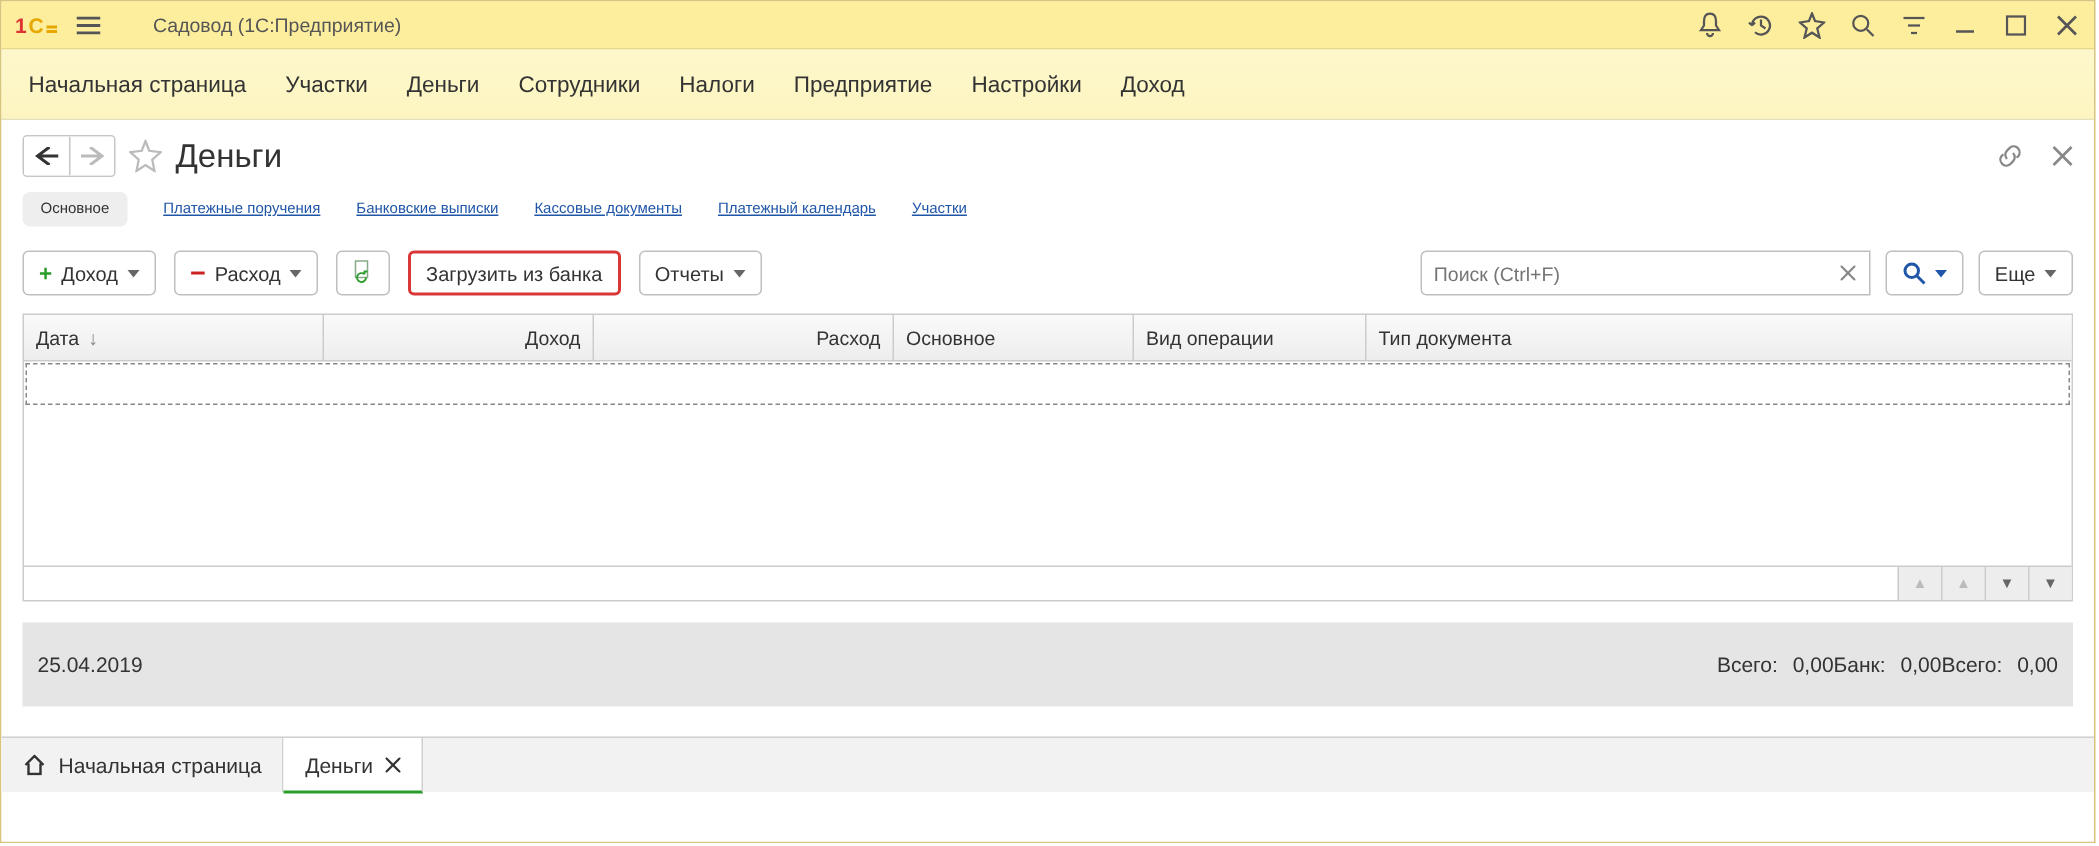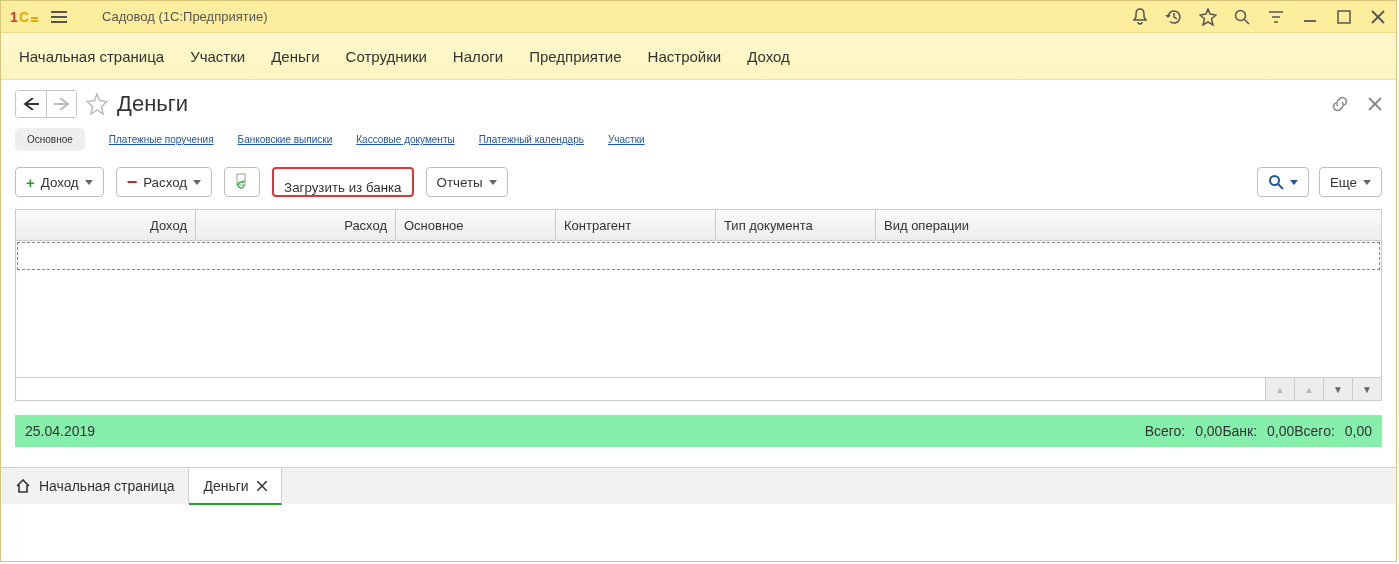--- a/index.html
+++ b/index.html
@@ -166,21 +166,21 @@
   .btn.iconbtn { padding: 0 8px; }
   .btn .plus { color: #2a9c2a; font-weight: bold; font-size: 15px; }
   .btn .minus { color: #cc2222; font-weight: bold; font-size: 18px; line-height: 0; }
   .caret {
     width: 0; height: 0;
     border-left: 4px solid transparent;
     border-right: 4px solid transparent;
     border-top: 5px solid #666;
   }
   .caret-blue { border-top-color: #2056a8; }
-  .btn.highlight { border: 2.5px solid #d93838; align-items: flex-end; }
+  .btn.highlight { border: 2.5px solid #d93838; }
   .searchbox {
     margin-left: auto;
     display: flex;
     align-items: center;
   }
   .search-input {
     border: 1px solid #bfbfbf;
     border-radius: 4px 0 0 4px;
     height: 30px;
     box-sizing: border-box;
@@ -254,25 +254,25 @@
     width: 28px; height: 22px;
     background: #ededed;
     border-left: 1px solid #ccc;
     display:flex; align-items:center; justify-content:center;
     color:#666; cursor:pointer;
     font-size: 10px;
   }
   .scrollbtn.muted { color: #bbb; }
   .statusbar {
     margin: 14px 14px 0 14px;
-    background: #86efac;
+    background: #e5e5e5;
     height: 32px;
     display: flex;
     align-items: center;
-    padding: 0 10px;
+    padding: 12px 10px;
     color: #333;
     font-size: 14px;
   }
   .statusbar .sb-date { flex: 0 0 auto; }
   .statusbar .sb-spacer { flex: 1; }
   .statusbar .sb-item { }
   .statusbar .sb-item .lbl { margin-right: 6px; }
   .tabsbar {
     margin-top: 20px;
     border-top: 1px solid #d0d0d0;
@@ -448,53 +448,63 @@
       </button>
       <button class="btn highlight">
         <span>Загрузить из банка</span>
       </button>
       <button class="btn">
         <span>Отчеты</span>
         <span class="caret"></span>
       </button>
 
       <div class="searchbox">
+        <div class="search-wrap">
+          <input class="search-input" placeholder="Поиск (Ctrl+F)" style="">
+          <div class="search-x">
+            <svg width="10" height="10">
+                <line x1="0" y1="0" x2="10" y2="10" stroke="#888" stroke-width="1.5"></line>
+                <line x1="10" y1="0" x2="0" y2="10" stroke="#888" stroke-width="1.5"></line>
+              </svg>
+          </div>
+        </div>
         <button class="btn searchgo">
           <svg width="16" height="16" viewBox="0 0 16 16">
               <circle cx="6.5" cy="6.5" r="4.5" fill="none" stroke="#2056a8" stroke-width="2"></circle>
               <line x1="10" y1="10" x2="15" y2="15" stroke="#2056a8" stroke-width="2"></line>
             </svg>
           <span class="caret caret-blue"></span>
         </button>
         <button class="btn" style="margin-left:10px">
           <span>Еще</span>
           <span class="caret"></span>
         </button>
       </div>
     </div>
 
     <div class="table">
       <div class="thead" id="thead">
+          <div class="th sort" style="width: 200px;">
+            <span>Дата</span>
+            <span class="sort-arrow">↓</span>
+          </div>
           <div class="th right" style="width: 180px;">
             <span>Доход</span>
           </div>
           <div class="th right" style="width: 200px;">
             <span>Расход</span>
           </div>
           <div class="th" style="width: 160px;">
             <span>Основное</span>
           </div>
-          <div class="th" style="width: 160px;">
-            <span>Контрагент</span>
+          <div class="th" style="width: 155px;">
+            <span>Вид операции</span>
           </div>
           <div class="th" style="width: 160px;">
             <span>Тип документа</span>
-          </div>
-          <div class="th" style="width: 155px;">
-            <span>Вид операции</span>
           </div>
         </div>
       <div class="tblank">
         <div class="emptyrow"></div>
       </div>
       <div class="tcorner">
         <div class="scrollbtn muted">▲<span style="position:absolute"></span></div>
         <div class="scrollbtn muted">▲</div>
         <div class="scrollbtn">▼</div>
         <div class="scrollbtn">▼</div>

